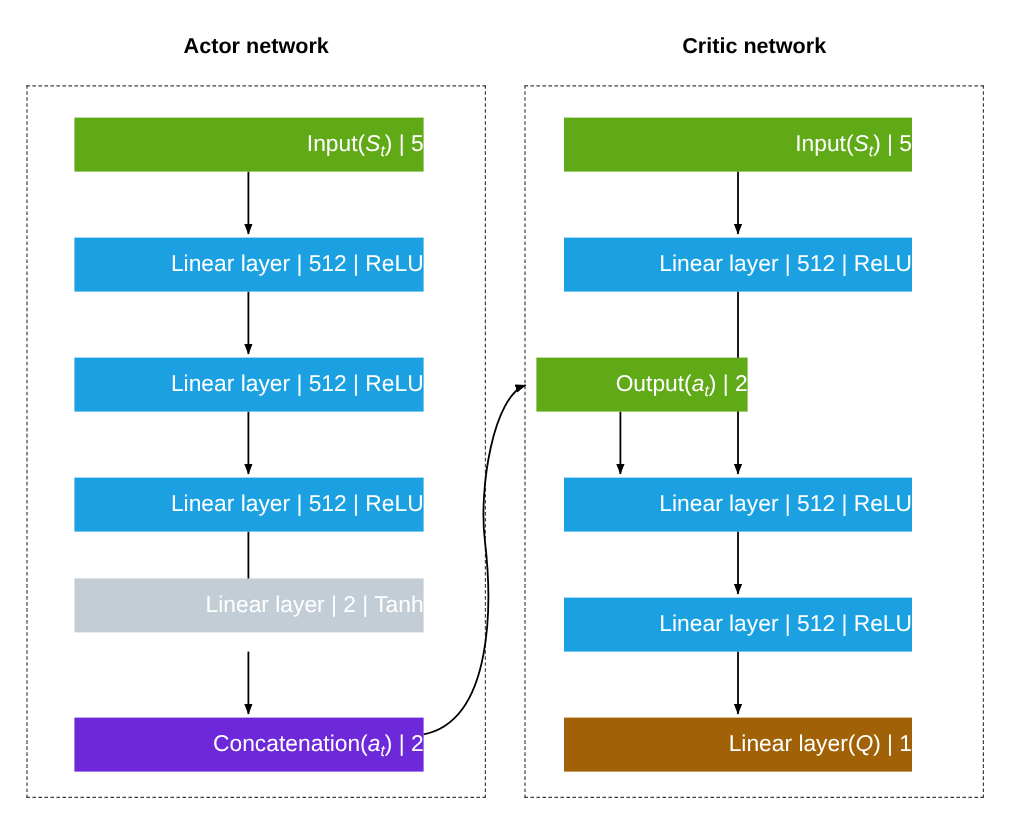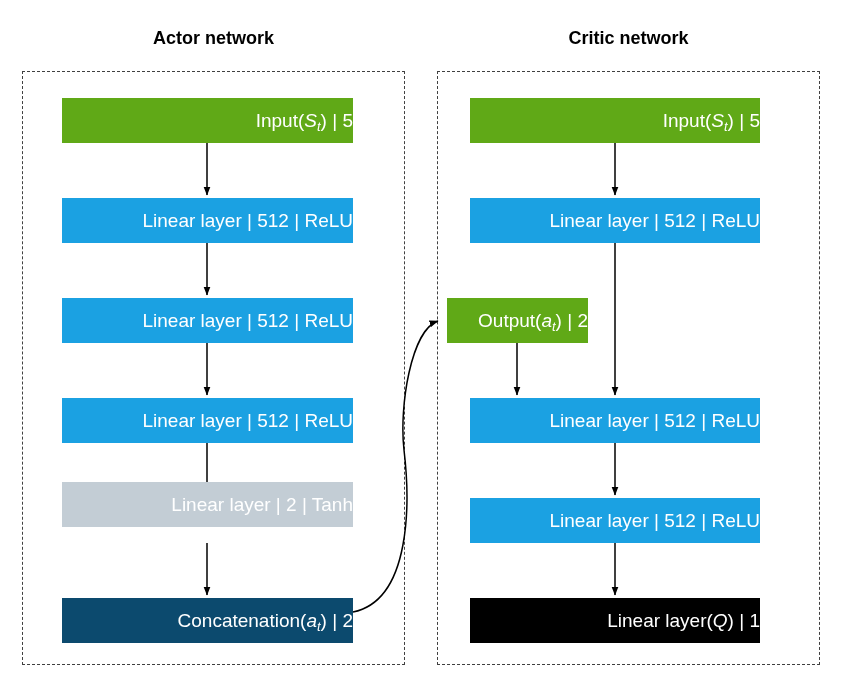--- a/index.html
+++ b/index.html
@@ -64,36 +64,36 @@
   </div>
   <div class="node" style="left: 62px; top: 298px; width: 291px; background: rgb(27, 161, 226);">
     <span><span>Linear layer | 512 | ReLU</span></span>
   </div>
   <div class="node" style="left: 62px; top: 398px; width: 291px; background: rgb(27, 161, 226);">
     <span><span>Linear layer | 512 | ReLU</span></span>
   </div>
   <div class="node" style="left: 62px; top: 482px; width: 291px; background: rgb(195, 205, 213);">
     <span><span>Linear layer | 2 | Tanh</span></span>
   </div>
-  <div class="node" style="left: 62px; top: 598px; width: 291px; background: #0c4a6e;">
+  <div class="node" style="left: 62px; top: 598px; width: 291px; background: #6d28d9;">
     <span><span>Concatenation(</span><span class="v">a</span><span class="s">t</span><span>) | 2</span></span>
   </div>
 
   <div class="node" style="left: 470px; top: 98px; width: 290px; background: rgb(96, 169, 23);">
     <span><span>Input(</span><span class="v">S</span><span class="s">t</span><span>) | 5</span></span>
   </div>
   <div class="node" style="left: 470px; top: 198px; width: 290px; background: rgb(27, 161, 226);">
     <span><span>Linear layer | 512 | ReLU</span></span>
   </div>
-  <div class="node" style="left: 447px; top: 298px; width: 141px; background: rgb(96, 169, 23);">
+  <div class="node" style="left: 447px; top: 298px; width: 141px; background: rgb(96, 169, 23); padding-left: 35px;">
     <span><span>Output(</span><span class="v">a</span><span class="s">t</span><span>) | 2</span></span>
   </div>
   <div class="node" style="left: 470px; top: 398px; width: 290px; background: rgb(27, 161, 226);">
     <span><span>Linear layer | 512 | ReLU</span></span>
   </div>
   <div class="node" style="left: 470px; top: 498px; width: 290px; background: rgb(27, 161, 226);">
     <span><span>Linear layer | 512 | ReLU</span></span>
   </div>
-  <div class="node" style="left: 470px; top: 598px; width: 290px; background: #000000;">
+  <div class="node" style="left: 470px; top: 598px; width: 290px; background: #a16207;">
     <span><span>Linear layer(</span><span class="v">Q</span><span class="s"></span><span>) | 1</span></span>
   </div>
 
 </div>
 
 </body></html>

